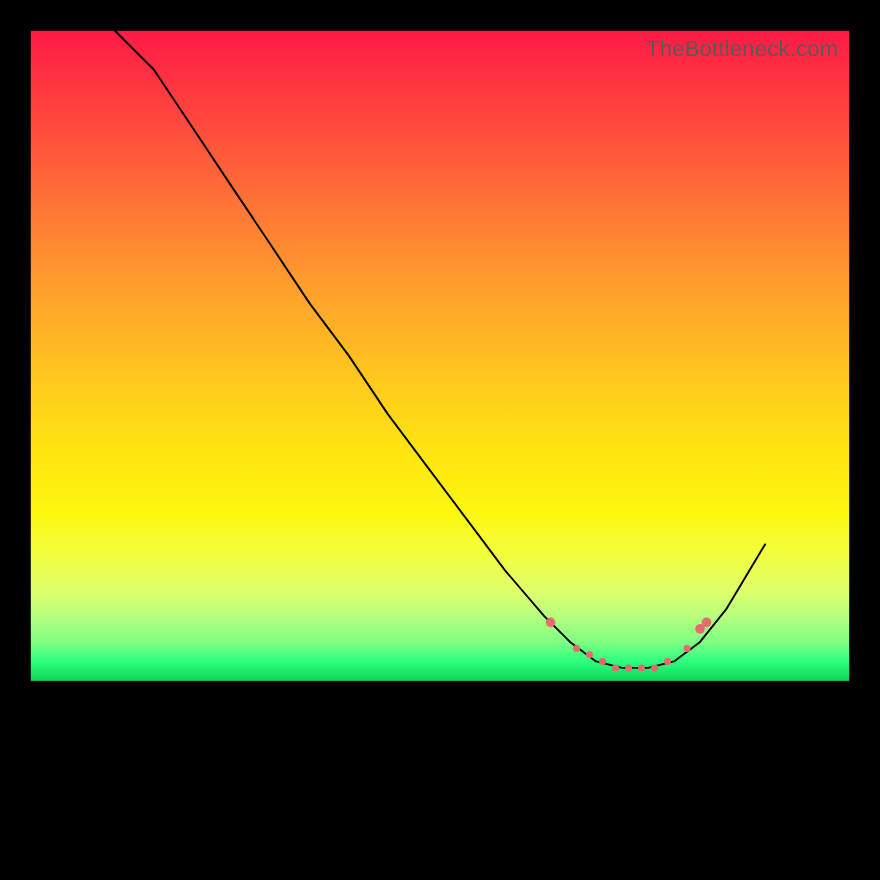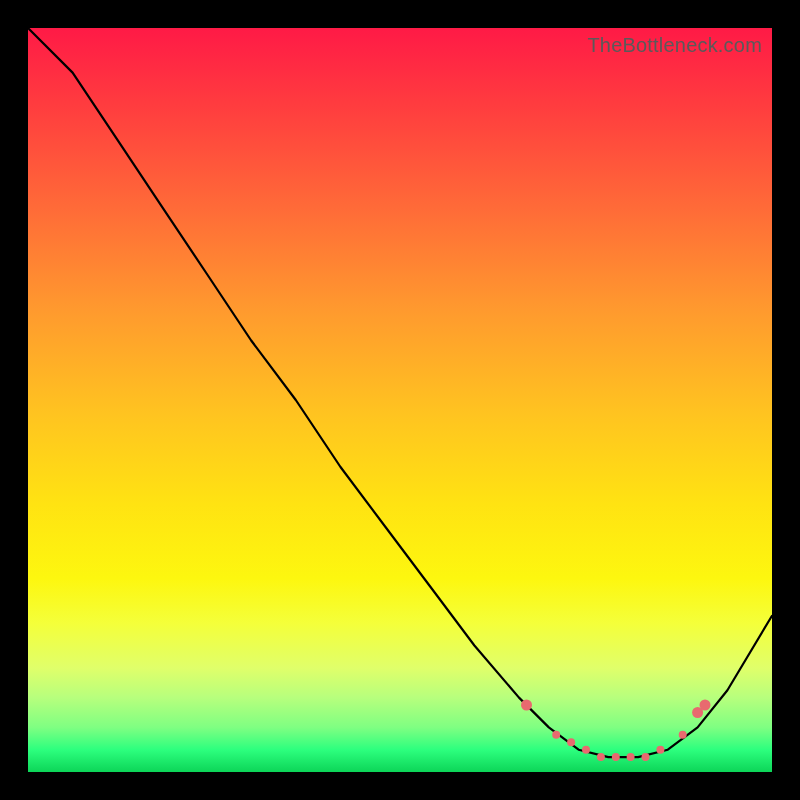--- a/index.html
+++ b/index.html
@@ -15,21 +15,21 @@
     position: relative;
     width: 800px;
     height: 800px;
     background: #000;
   }
   .plot {
     position: absolute;
     left: 28px;
     top: 28px;
     width: 744px;
-    height: 744px;
+    height: 591px;
     background: linear-gradient(to bottom,
       #ff1a46 0%,
       #ff3b3f 10%,
       #ff6a38 24%,
       #ff9a2e 38%,
       #ffc420 52%,
       #ffe312 64%,
       #fdf70f 74%,
       #f4ff3a 80%,
       #e0ff6a 86%,

